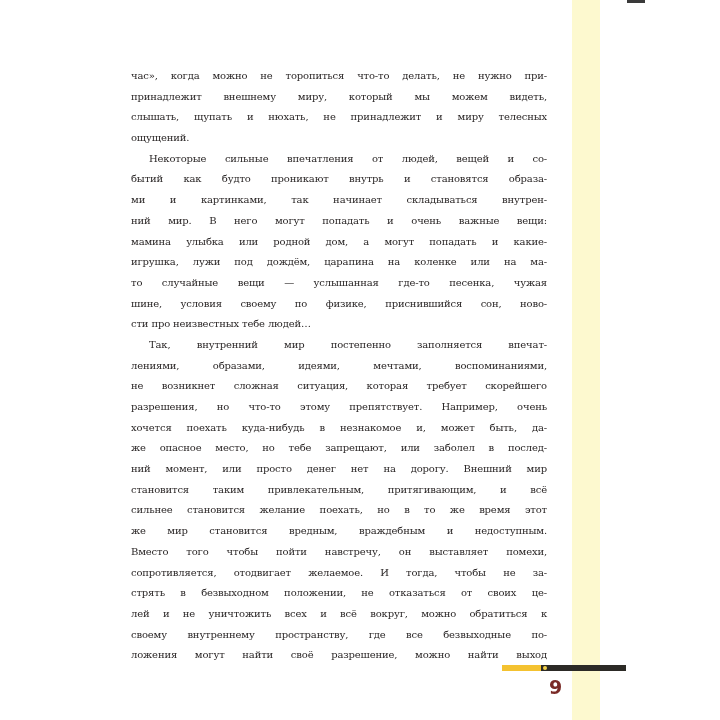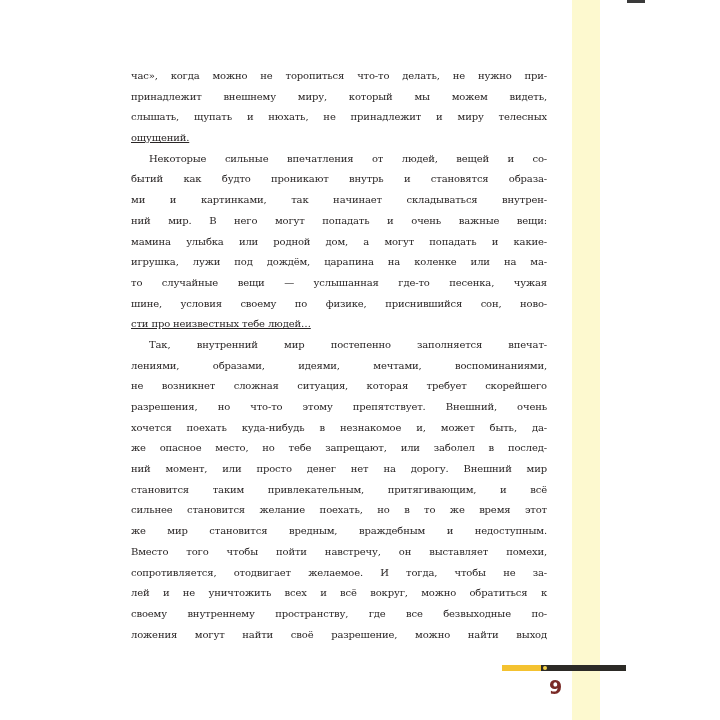--- a/index.html
+++ b/index.html
@@ -19,21 +19,21 @@
   }
   .text-block {
     position: absolute; left: 131px; top: 66px; width: 416px;
   }
   .line {
     display: block; height: 20.7px; line-height: 20.7px;
     font-size: 10px; white-space: nowrap;
     text-align: justify; text-align-last: justify;
     letter-spacing: -0.15px;
   }
-  .line.last { text-align-last: left; text-decoration: underline; }
+  .line.last { text-align-last: left; }
   .line.indent { padding-left: 18px; }
   .page-bar {
     position: absolute; top: 665px; left: 502px; height: 6px; width: 124px;
   }
   .bar-yellow {
     position: absolute; left: 0; top: 0; height: 6px; width: 41px; background: #f4c230;
   }
   .bar-dark {
     position: absolute; left: 39px; top: 0; height: 6px; width: 85px; background: #2c2a26;
   }
@@ -61,29 +61,30 @@
     <span class="line">ми и картинками, так начинает складываться внутрен-</span>
     <span class="line">ний мир. В него могут попадать и очень важные вещи:</span>
     <span class="line">мамина улыбка или родной дом, а могут попадать и какие-</span>
     <span class="line">игрушка, лужи под дождём, царапина на коленке или на ма-</span>
     <span class="line">то случайные вещи — услышанная где-то песенка, чужая</span>
     <span class="line">шине, условия своему по физике, приснившийся сон, ново-</span>
     <span class="line last">сти про неизвестных тебе людей…</span>
     <span class="line indent">Так, внутренний мир постепенно заполняется впечат-</span>
     <span class="line">лениями, образами, идеями, мечтами, воспоминаниями,</span>
     <span class="line">не возникнет сложная ситуация, которая требует скорейшего</span>
-    <span class="line">разрешения, но что-то этому препятствует. Внешний, очень</span>
+    <span class="line">разрешения, но что-то этому препятствует. Например, очень</span>
     <span class="line">хочется поехать куда-нибудь в незнакомое и, может быть, да-</span>
     <span class="line">же опасное место, но тебе запрещают, или заболел в послед-</span>
     <span class="line">ний момент, или просто денег нет на дорогу. Внешний мир</span>
     <span class="line">становится таким привлекательным, притягивающим, и всё</span>
     <span class="line">сильнее становится желание поехать, но в то же время этот</span>
     <span class="line">же мир становится  вредным, враждебным и недоступным.</span>
     <span class="line">Вместо того чтобы пойти навстречу, он выставляет помехи,</span>
     <span class="line">сопротивляется, отодвигает желаемое. И тогда, чтобы не за-</span>
+    <span class="line">стрять в безвыходном положении, не отказаться от своих це-</span>
     <span class="line">лей и не уничтожить всех и всё вокруг, можно обратиться к</span>
     <span class="line">своему внутреннему пространству, где все безвыходные по-</span>
     <span class="line">ложения могут найти своё разрешение, можно найти выход</span>
   </div>
 
 <div class="page-bar">
   <div class="bar-yellow"></div>
   <div class="bar-dark"></div>
   <div class="bar-dot"></div>
 </div>

